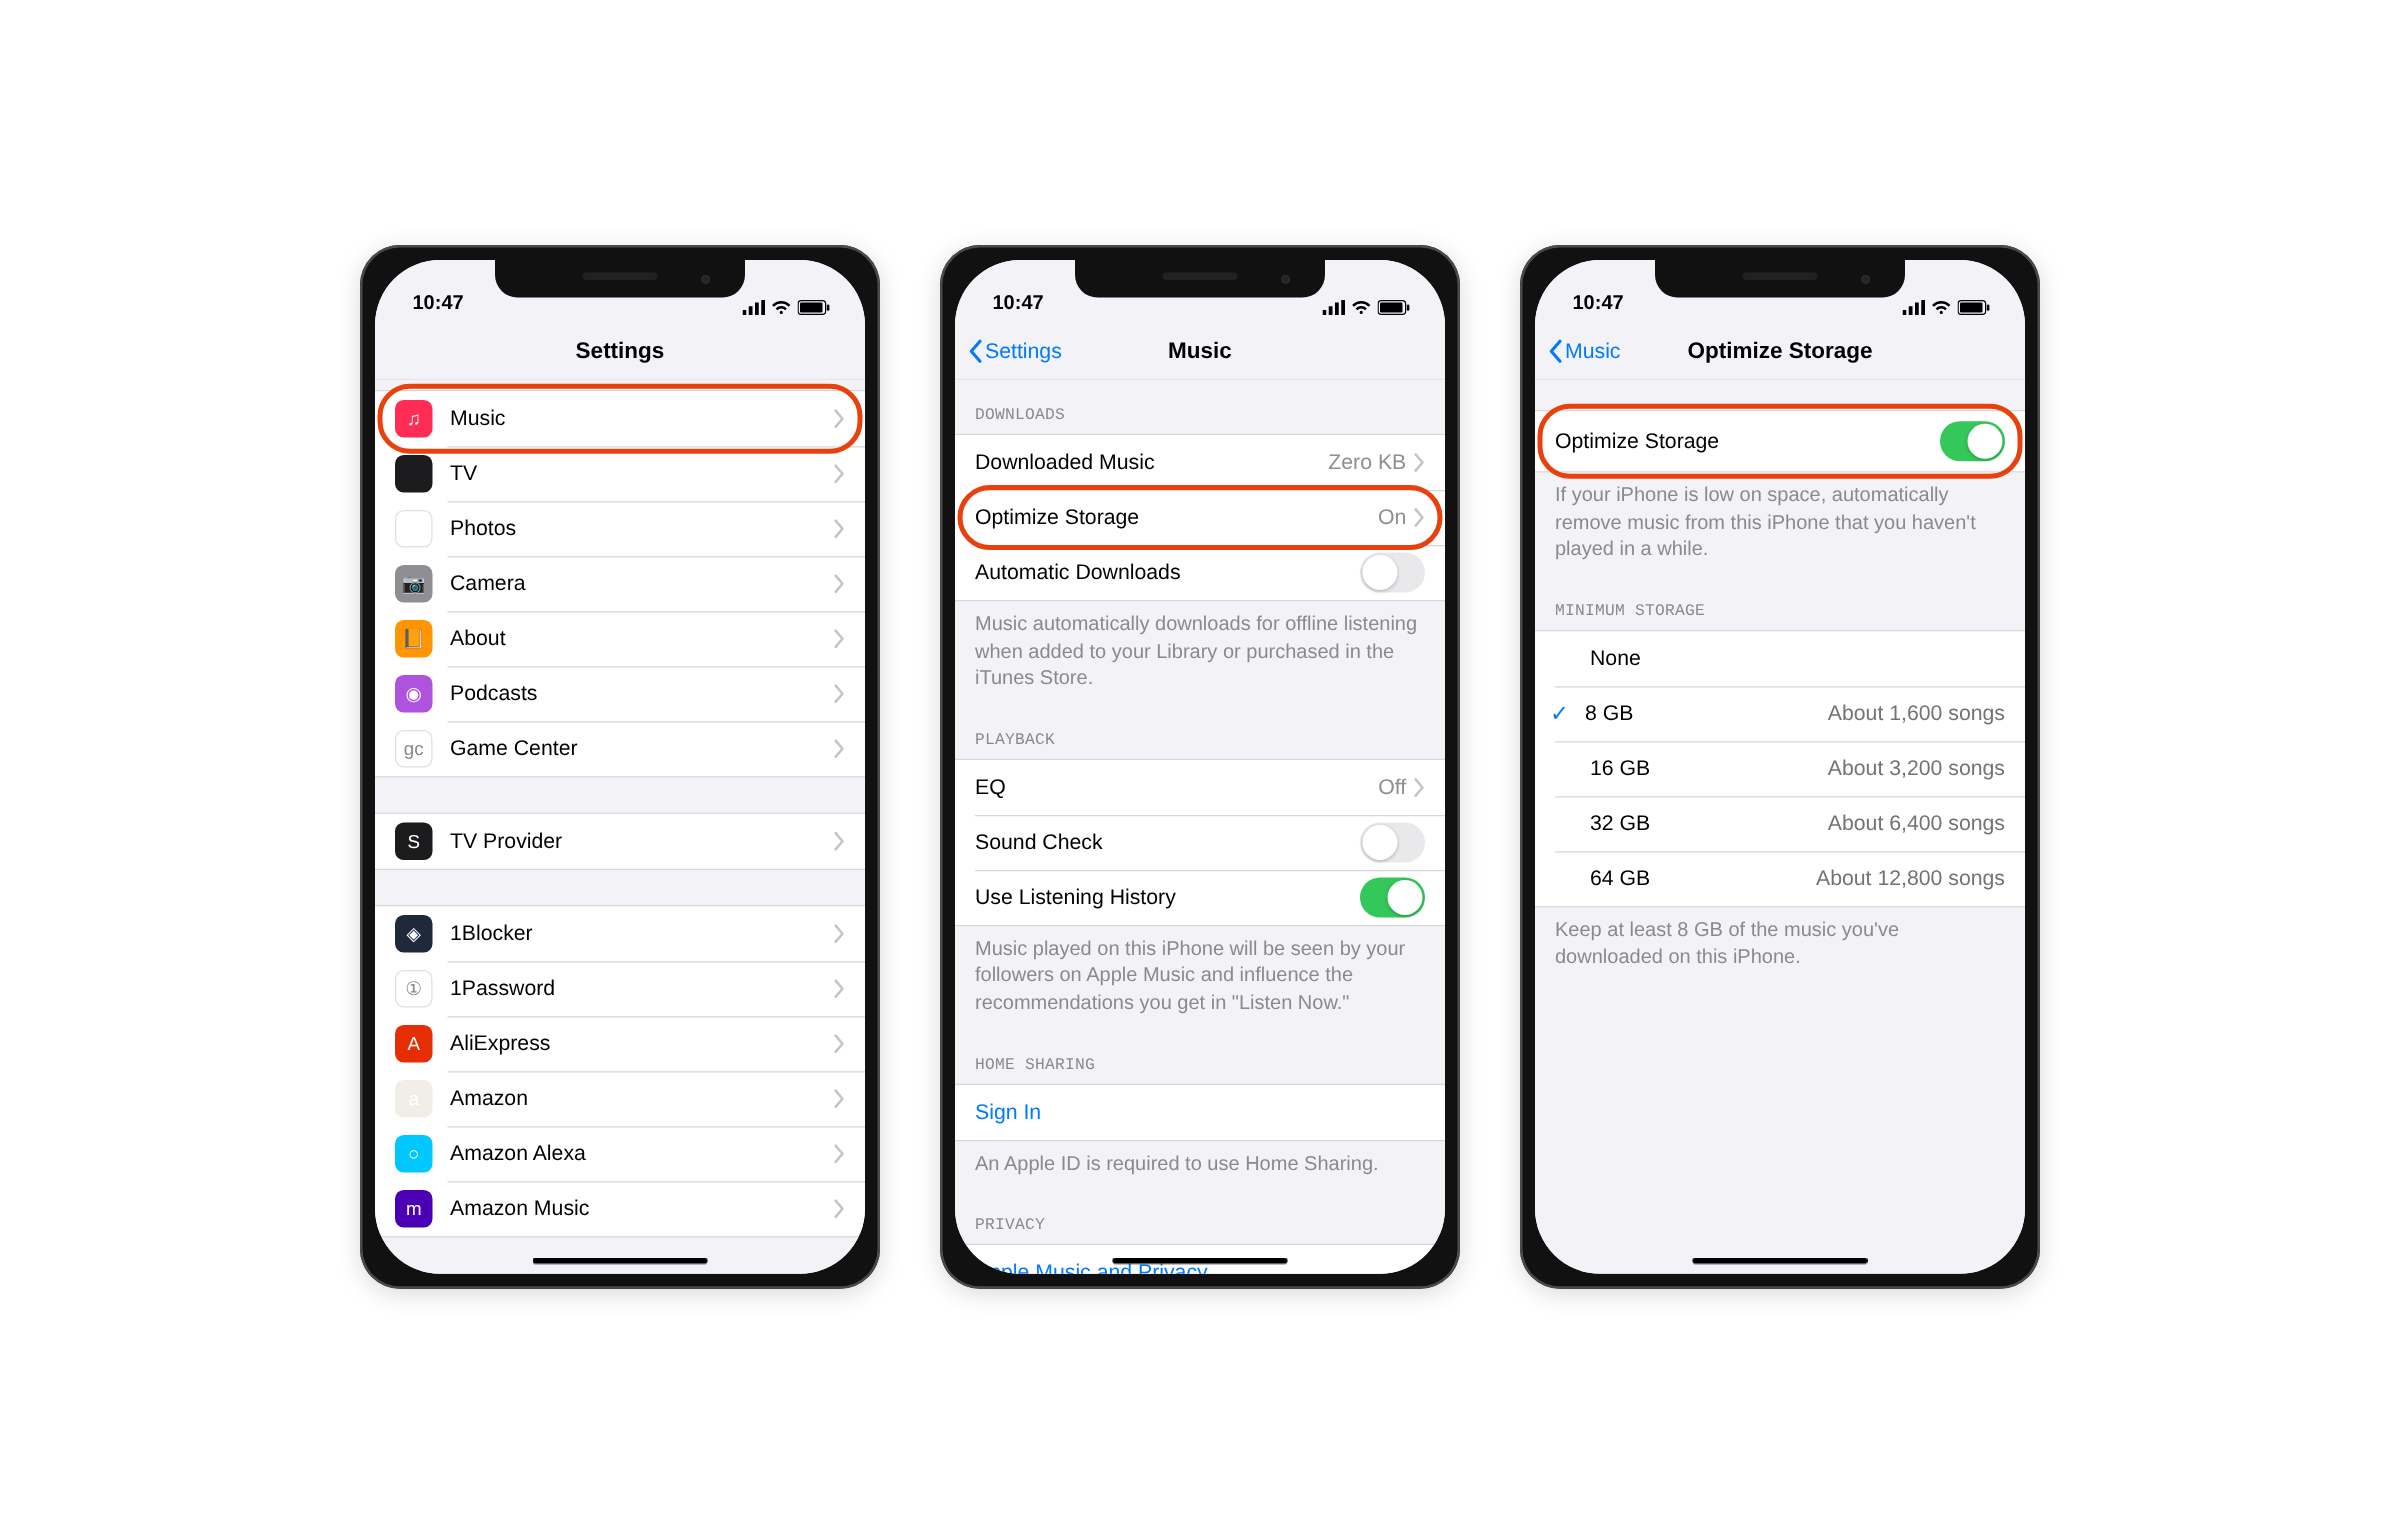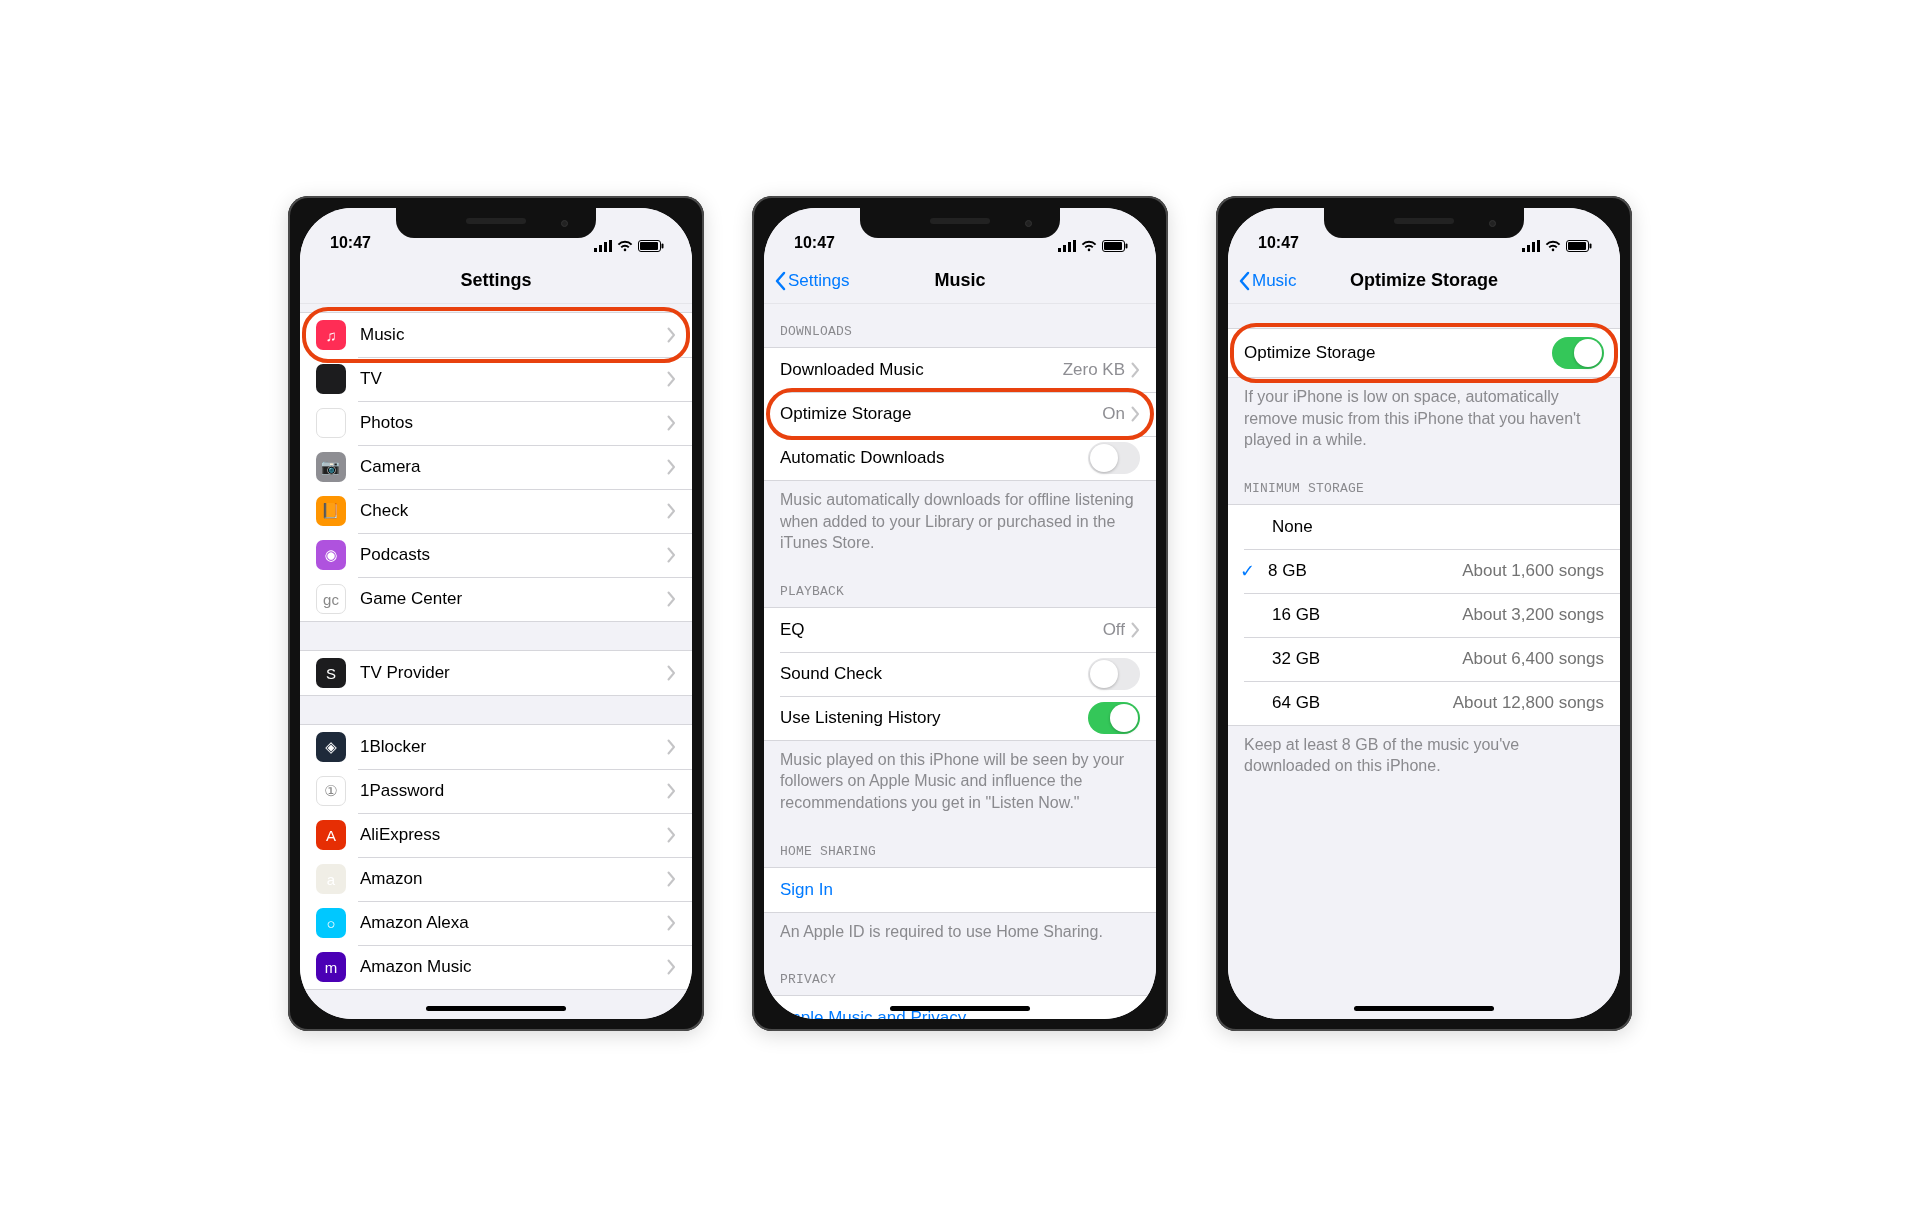--- a/index.html
+++ b/index.html
@@ -10,21 +10,21 @@
     justify-content: center;
     align-items: center;
     gap: 48px;
     padding: 40px 20px;
     min-height: 1227px;
   }
   .phone {
     width: 416px;
     height: 835px;
     background: #111;
-    border-radius: 20px;
+    border-radius: 32px;
     padding: 12px;
     position: relative;
     box-shadow: inset 0 0 0 2px #4a4a4a, 0 4px 20px rgba(0,0,0,.15);
     flex-shrink: 0;
   }
   .phone::after {
     
     content: "";
     position: absolute;
   }
@@ -253,21 +253,21 @@
           </div>
           <div class="row with-icon" style="position:relative">
             <div class="icon" style="background:#8e8e93;">📷</div>
             <span class="label">Camera</span>
             <svg class="chev" width="9" height="16" viewBox="0 0 9 16">
               <path d="M1.5 1.5 L7 8 L1.5 14.5" stroke="#c4c4c6" stroke-width="2" fill="none" stroke-linecap="round" stroke-linejoin="round"></path>
             </svg>
           </div>
           <div class="row with-icon" style="position:relative">
             <div class="icon" style="background:#ff9500;">📙</div>
-            <span class="label">Check</span>
+            <span class="label">About</span>
             <svg class="chev" width="9" height="16" viewBox="0 0 9 16">
               <path d="M1.5 1.5 L7 8 L1.5 14.5" stroke="#c4c4c6" stroke-width="2" fill="none" stroke-linecap="round" stroke-linejoin="round"></path>
             </svg>
           </div>
           <div class="row with-icon" style="position:relative">
             <div class="icon" style="background:#af52de;">◉</div>
             <span class="label">Podcasts</span>
             <svg class="chev" width="9" height="16" viewBox="0 0 9 16">
               <path d="M1.5 1.5 L7 8 L1.5 14.5" stroke="#c4c4c6" stroke-width="2" fill="none" stroke-linecap="round" stroke-linejoin="round"></path>
             </svg>

